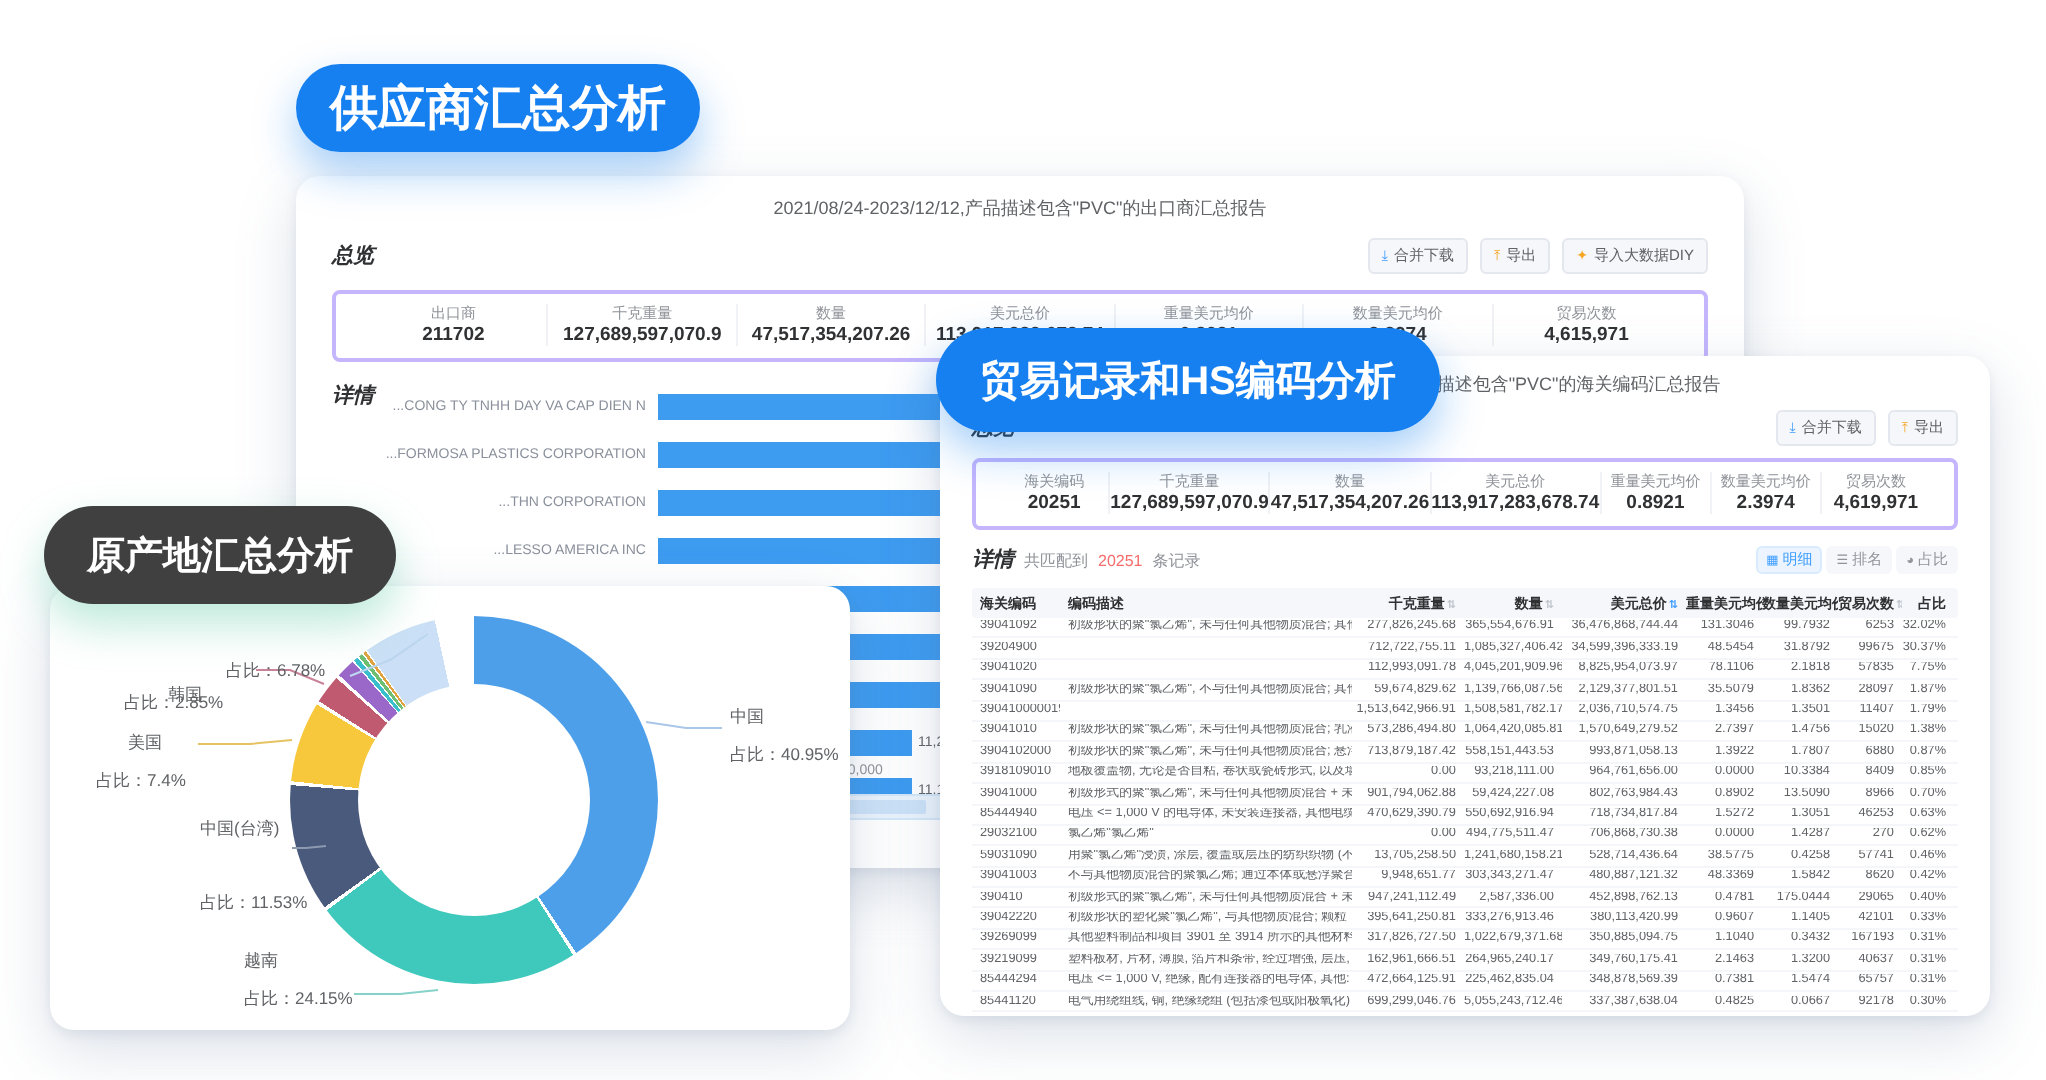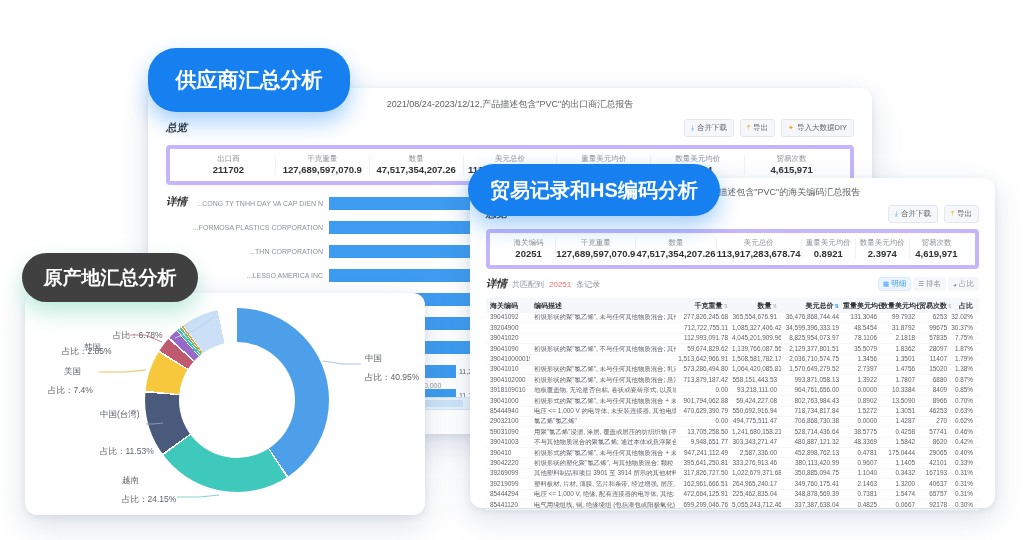--- a/index.html
+++ b/index.html
@@ -10,34 +10,34 @@
   .card{position:absolute;background:#fff;border-radius:12px;
         box-shadow:0 10px 30px rgba(90,115,150,.22),0 2px 6px rgba(90,115,150,.12);}
   .card-top{left:148px;top:88px;width:724px;height:346px;z-index:1;}
   .card-right{left:470px;top:178px;width:525px;height:330px;z-index:2;}
   .card-origin{left:25px;top:293px;width:400px;height:222px;z-index:3;}
 
   .pill{position:absolute;z-index:5;display:flex;align-items:center;justify-content:center;
         color:#fff;font-weight:bold;border-radius:28px;white-space:nowrap;}
   .pill-blue{background:#1680F0;box-shadow:0 10px 22px rgba(22,128,240,.38);}
   .pill-green{background:#404040;box-shadow:0 10px 22px rgba(87,199,163,.40);}
-  .pill-1{left:148px;top:48px;width:202px;height:64px;font-size:21px;}
+  .pill-1{left:148px;top:32px;width:202px;height:44px;font-size:24px;}
   .pill-2{left:468px;top:164px;width:252px;height:52px;font-size:20px;}
   .pill-3{left:22px;top:253px;width:176px;height:49px;font-size:19px;}
 
   .rpt-title{text-align:center;font-size:9px;color:#606266;padding-top:10px;}
   .sec-row{display:flex;align-items:center;justify-content:space-between;margin:8px 18px 0;}
   .sec-label{font-size:10.5px;font-weight:bold;color:#303133;font-style:italic;}
   .btn-group{display:flex;gap:6px;}
   .chip-btn{display:flex;align-items:center;gap:3px;font-size:7.5px;color:#606266;
             background:#F5F7FA;border:1px solid #E4E7ED;border-radius:3px;padding:3px 6px;cursor:pointer;}
   .chip-btn .bi{font-size:7px;}
   .ic-blue{color:#409EFF;} .ic-yellow{color:#F5A623;}
 
-  .stats-bar{display:flex;margin:8px 18px 0;border:4px solid #c4b5fd;border-radius:4px;
+  .stats-bar{display:flex;margin:8px 18px 0;border:2px solid #c4b5fd;border-radius:4px;
              padding:5px 12px 6px;}
   .stat{flex:1;text-align:center;border-left:1px solid #F0F2F5;}
   .stat:first-child{border-left:none;}
   .stat-l{font-size:7.5px;color:#909399;}
   .stat-v{font-size:9.5px;color:#303133;font-weight:bold;margin-top:0;}
 
   .detail-row{display:flex;align-items:center;justify-content:space-between;margin:10px 18px 0;}
   .detail-left{display:flex;align-items:baseline;gap:5px;}
   .match-txt{font-size:8px;color:#909399;}
   .match-num{font-size:8px;color:#F56C6C;}

